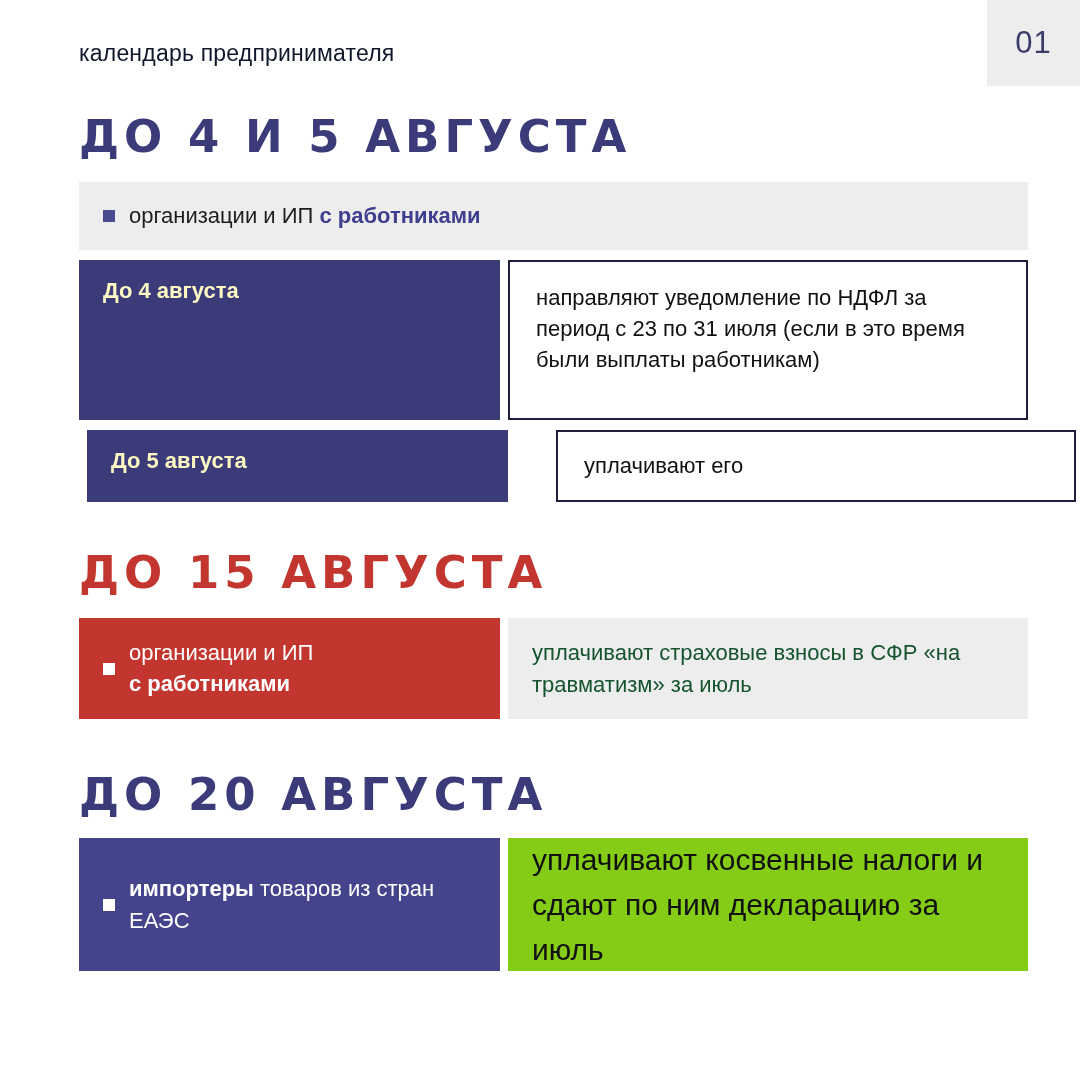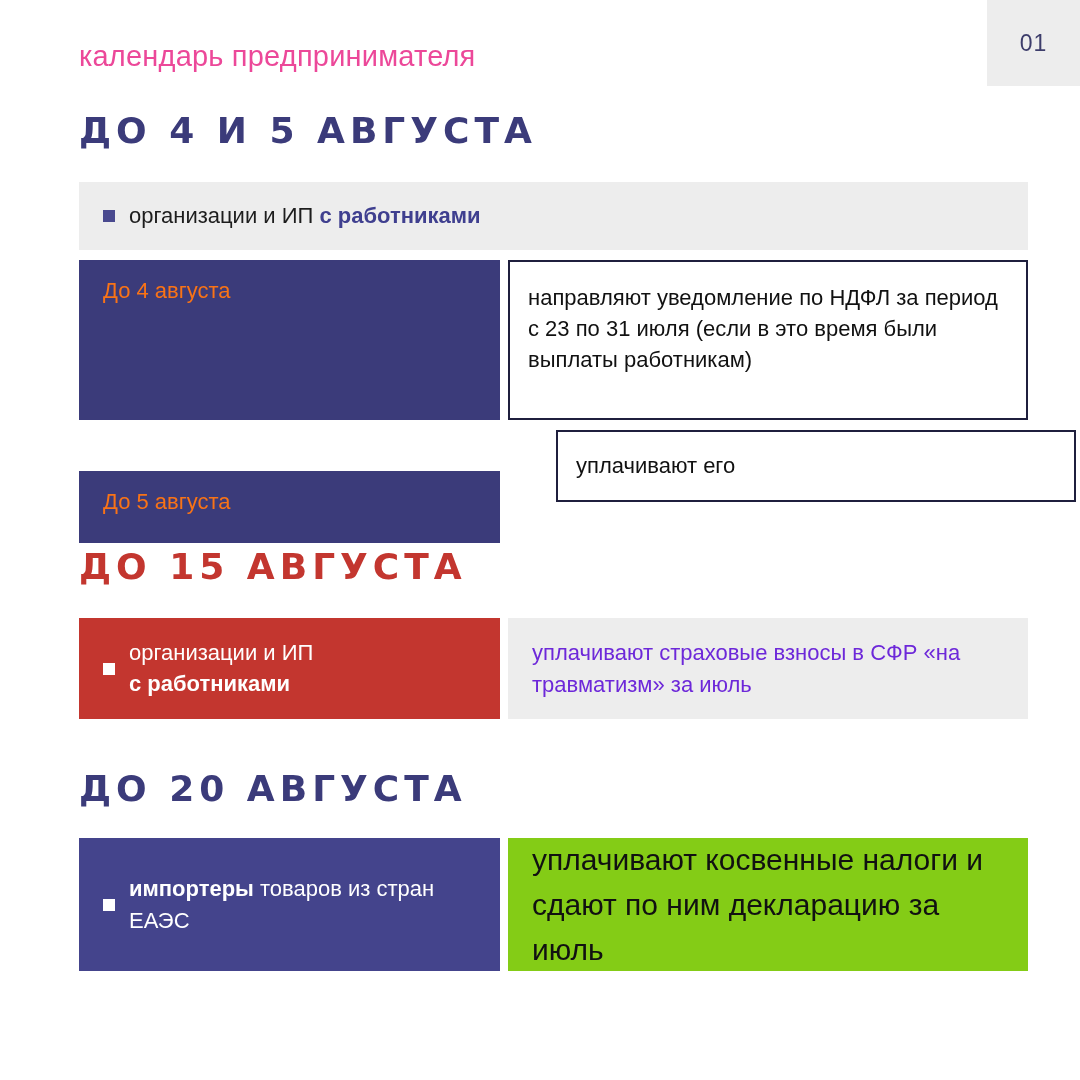--- a/index.html
+++ b/index.html
@@ -23,39 +23,39 @@
     top: 0;
     left: 987px;
     width: 93px;
     height: 86px;
     background: #ededed;
     display: flex;
     align-items: center;
     justify-content: center;
   }
   .page-num {
-    font-size: 23px;
+    font-size: 31px;
     color: #3d3d6b;
     letter-spacing: 1px;
     font-family: "Liberation Sans", sans-serif;
   }
   .kicker {
     position: absolute;
     top: 40px;
     left: 79px;
-    font-size: 29px;
-    color: #ec4899;
+    font-size: 23px;
+    color: #0f172a;
     letter-spacing: 0.2px;
   }
 
   
   .sec-title {
     font-family: "DejaVu Sans", sans-serif;
     font-weight: bold;
-    font-size: 36px;
+    font-size: 45px;
     letter-spacing: 5px;
     text-transform: uppercase;
   }
   .sec-title.blue { color: #3b3b7a; }
   .sec-title.red  { color: #c3362f; text-align: center; }
 
   #h1 { position: absolute; left: 79px; top: 110px; }
   #h2 { position: absolute; left: 79px; top: 546px; }
   #h3 { position: absolute; left: 79px; top: 768px; }
 
@@ -82,35 +82,35 @@
     flex: none;
   }
   .bullet.white { background: #ffffff; }
   .aud-text { font-size: 22px; color: #1d1d1d; text-align: center; }
   .aud-text b { color: #3f3f8f; }
 
   
   .date-cell {
     position: absolute;
     background: #3b3b7a;
-    color: #f97316;
-    font-weight: normal;
+    color: #fef9c3;
+    font-weight: bold;
     font-size: 22px;
     padding: 18px 24px;
     display: flex;
     align-items: flex-start;
   }
   #d1 { left: 79px; top: 260px; width: 421px; height: 160px; }
-  #d2 { left: 79px; top: 430px; width: 421px; height: 72px; margin-top: 41px; }
+  #d2 { left: 87px; top: 430px; width: 421px; height: 72px; }
 
   .outline-cell {
     position: absolute;
     border: 2px solid #1f1f3d;
     background: #ffffff;
-    padding: 20px 18px;
+    padding: 20px 26px;
     font-size: 22px;
     line-height: 1.42;
     color: #111111;
   }
   #o1 { left: 508px; top: 260px; width: 520px; height: 160px; }
   #o2 { left: 508px; top: 430px; width: 520px; height: 72px;
         display: flex; align-items: center; margin-left: 48px; }
 
   
   #aud2 {
@@ -126,21 +126,21 @@
     align-items: center;
   }
   #aud2 b { font-weight: bold; }
   #desc2 {
     position: absolute;
     left: 508px; top: 618px;
     width: 520px; height: 101px;
     background: #ededed;
     font-size: 22px;
     line-height: 1.45;
-    color: #6d28d9;
+    color: #14532d;
     padding: 18px 24px;
     display: flex;
     align-items: center;
   }
 
   
   #aud3 {
     position: absolute;
     left: 79px; top: 838px;
     width: 421px; height: 133px;

